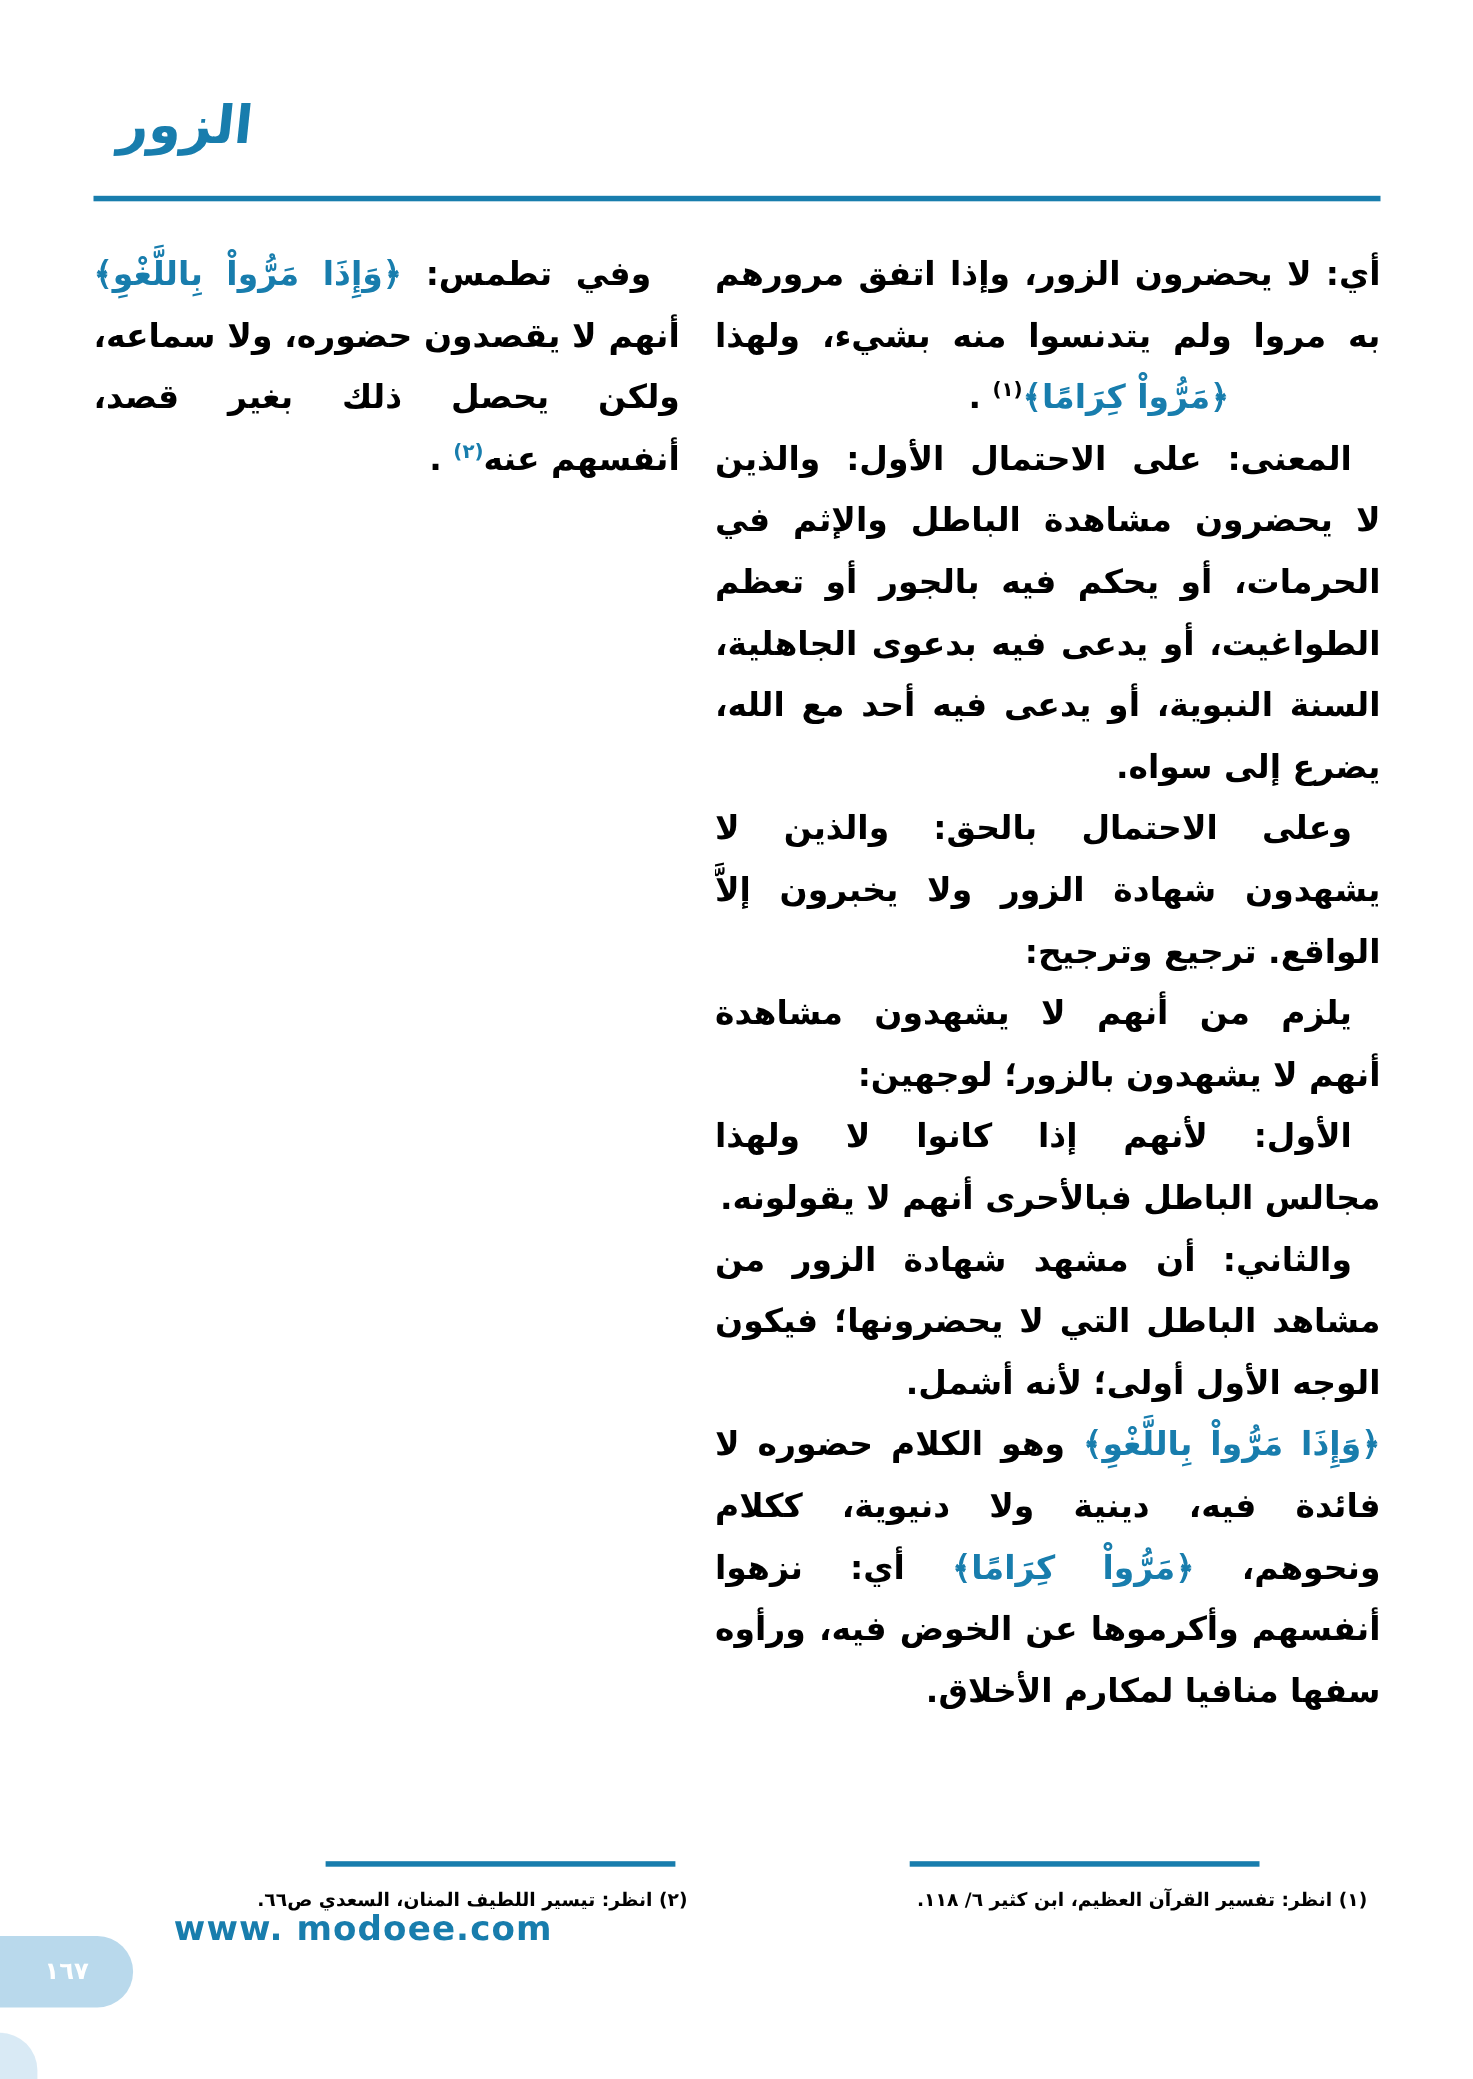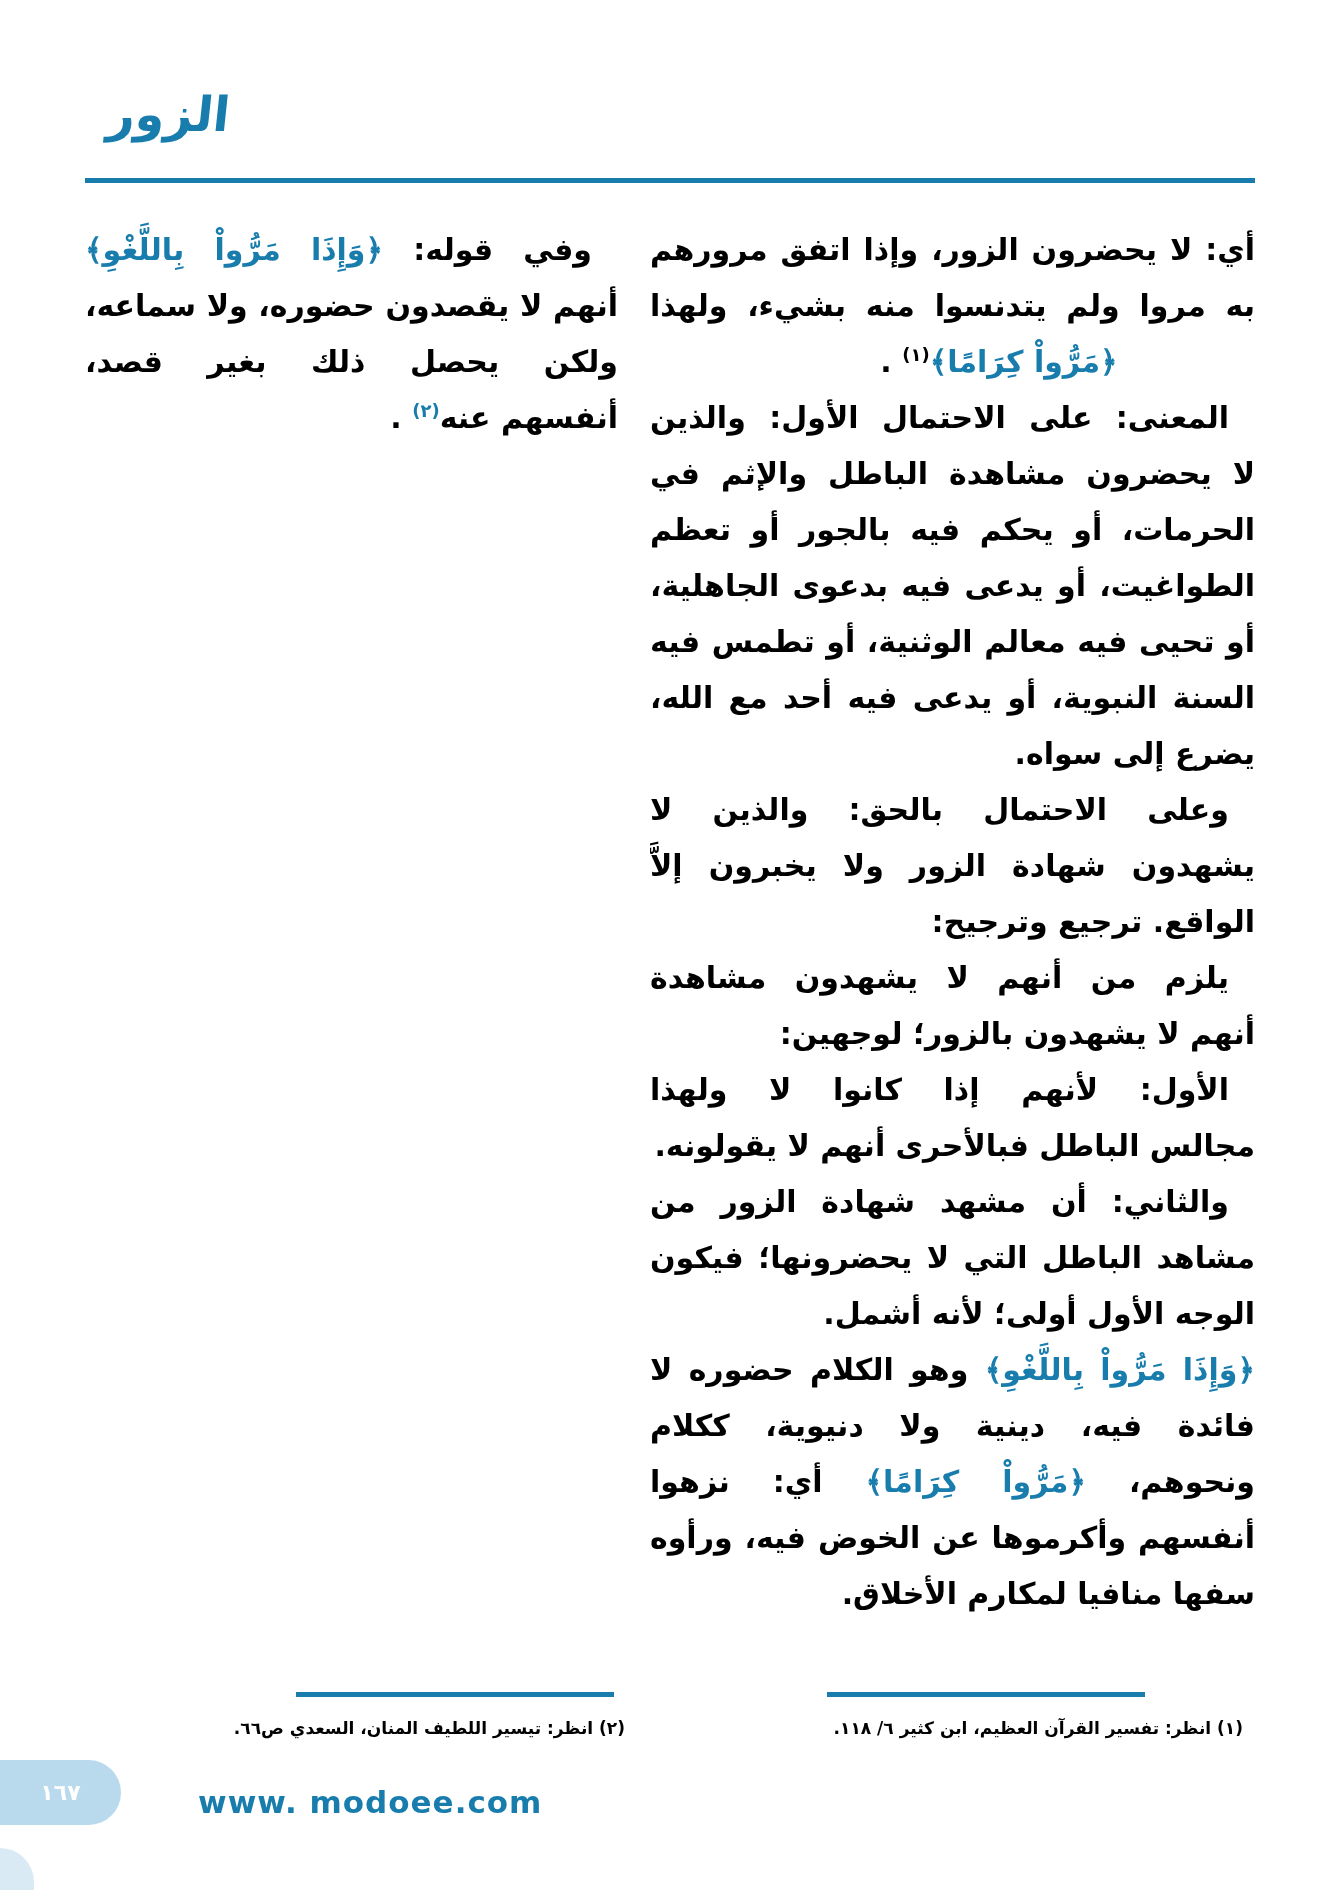--- a/index.html
+++ b/index.html
@@ -86,66 +86,64 @@
     display:flex;align-items:center;justify-content:center;
     color:#ffffff;font-size:22px;font-weight:bold;
     direction:rtl;
   }
   .corner-decor{
     position:absolute;left:0;bottom:0;width:34px;height:42px;
     background:var(--tab-bg);opacity:.55;
     border-radius:0 46px 0 0;
   }
   .site-url{
-    position:absolute;left:158px;top:1784px;
+    position:absolute;left:158px;top:1736px;
     direction:ltr;
     color:var(--accent);
     font-size:31px;font-weight:bold;
     letter-spacing:1px;
-    margin-left:40px;
   }
 </style>
 </head>
 <body>
 
 <div class="page">
 
   <div class="header-title">الزور</div>
   <div class="header-rule"></div>
 
   <div class="columns">
     <div class="col col-main" id="right-col">
         <div class="line justify"><span>أي: لا يحضرون الزور، وإذا اتفق مرورهم</span></div>
         <div class="line justify"><span>به مروا ولم يتدنسوا منه بشيء، ولهذا قال:</span></div>
         <div class="line quran-standalone"><span class="quran">﴿مَرُّواْ كِرَامًا﴾</span><span class="marker">(١)</span><span> .</span></div>
         <div class="line justify para-start"><span>المعنى: على الاحتمال الأول: والذين</span></div>
         <div class="line justify"><span>لا يحضرون مشاهدة الباطل والإثم في كل</span></div>
         <div class="line justify"><span>الحرمات، أو يحكم فيه بالجور أو تعظم فيه</span></div>
         <div class="line justify"><span>الطواغيت، أو يدعى فيه بدعوى الجاهلية،</span></div>
-        <div class="line justify"><span>أو تحيى فيه معالم الوثنية، أو تطمس فيه</span></div>
         <div class="line justify"><span>السنة النبوية، أو يدعى فيه أحد مع الله، أو</span></div>
         <div class="line start"><span>يضرع إلى سواه.</span></div>
         <div class="line justify para-start"><span>وعلى الاحتمال بالحق: والذين لا</span></div>
         <div class="line justify"><span>يشهدون شهادة الزور ولا يخبرون إلاَّ بالحق</span></div>
         <div class="line start"><span>الواقع. ترجيع وترجيح:</span></div>
         <div class="line justify para-start"><span>يلزم من أنهم لا يشهدون مشاهدة الباطل</span></div>
         <div class="line start"><span>أنهم لا يشهدون بالزور؛ لوجهين:</span></div>
         <div class="line justify para-start"><span>الأول: لأنهم إذا كانوا لا ولهذا</span></div>
         <div class="line start"><span>مجالس الباطل فبالأحرى أنهم لا يقولونه.</span></div>
         <div class="line justify para-start"><span>والثاني: أن مشهد شهادة الزور من</span></div>
         <div class="line justify"><span>مشاهد الباطل التي لا يحضرونها؛ فيكون</span></div>
         <div class="line start"><span>الوجه الأول أولى؛ لأنه أشمل.</span></div>
         <div class="line justify"><span class="quran">﴿وَإِذَا مَرُّواْ بِاللَّغْوِ﴾</span><span> وهو الكلام حضوره لا</span></div>
         <div class="line justify"><span>فائدة فيه، دينية ولا دنيوية، ككلام السفهاء</span></div>
         <div class="line justify"><span>ونحوهم، </span><span class="quran">﴿مَرُّواْ كِرَامًا﴾</span><span> أي: نزهوا</span></div>
         <div class="line justify"><span>أنفسهم وأكرموها عن الخوض فيه، ورأوه</span></div>
         <div class="line start"><span>سفها منافيا لمكارم الأخلاق.</span></div>
       </div>
     <div class="col col-side" id="left-col">
-        <div class="line justify para-start"><span>وفي قوله: </span><span class="quran">﴿وَإِذَا مَرُّواْ بِاللَّغْوِ﴾</span></div>
+        <div class="line justify para-start"><span>وفي تطمس: </span><span class="quran">﴿وَإِذَا مَرُّواْ بِاللَّغْوِ﴾</span></div>
         <div class="line justify"><span>أنهم لا يقصدون حضوره، ولا سماعه،</span></div>
         <div class="line justify"><span>ولكن يحصل ذلك بغير قصد، فيكرمون</span></div>
         <div class="line start"><span>أنفسهم عنه</span><span class="marker accent">(٢)</span><span> .</span></div>
       </div>
   </div>
 
   <div class="fn-sep fn-sep-right"></div>
   <div class="fn-sep fn-sep-left"></div>
   <div class="footnote footnote-right" id="fn-right"><span class="fn-num">(١)</span><span> انظر: تفسير القرآن العظيم، ابن كثير ٦/ ١١٨.</span></div>
   <div class="footnote footnote-left" id="fn-left"><span class="fn-num">(٢)</span><span> انظر: تيسير اللطيف المنان، السعدي ص٦٦.</span></div>

